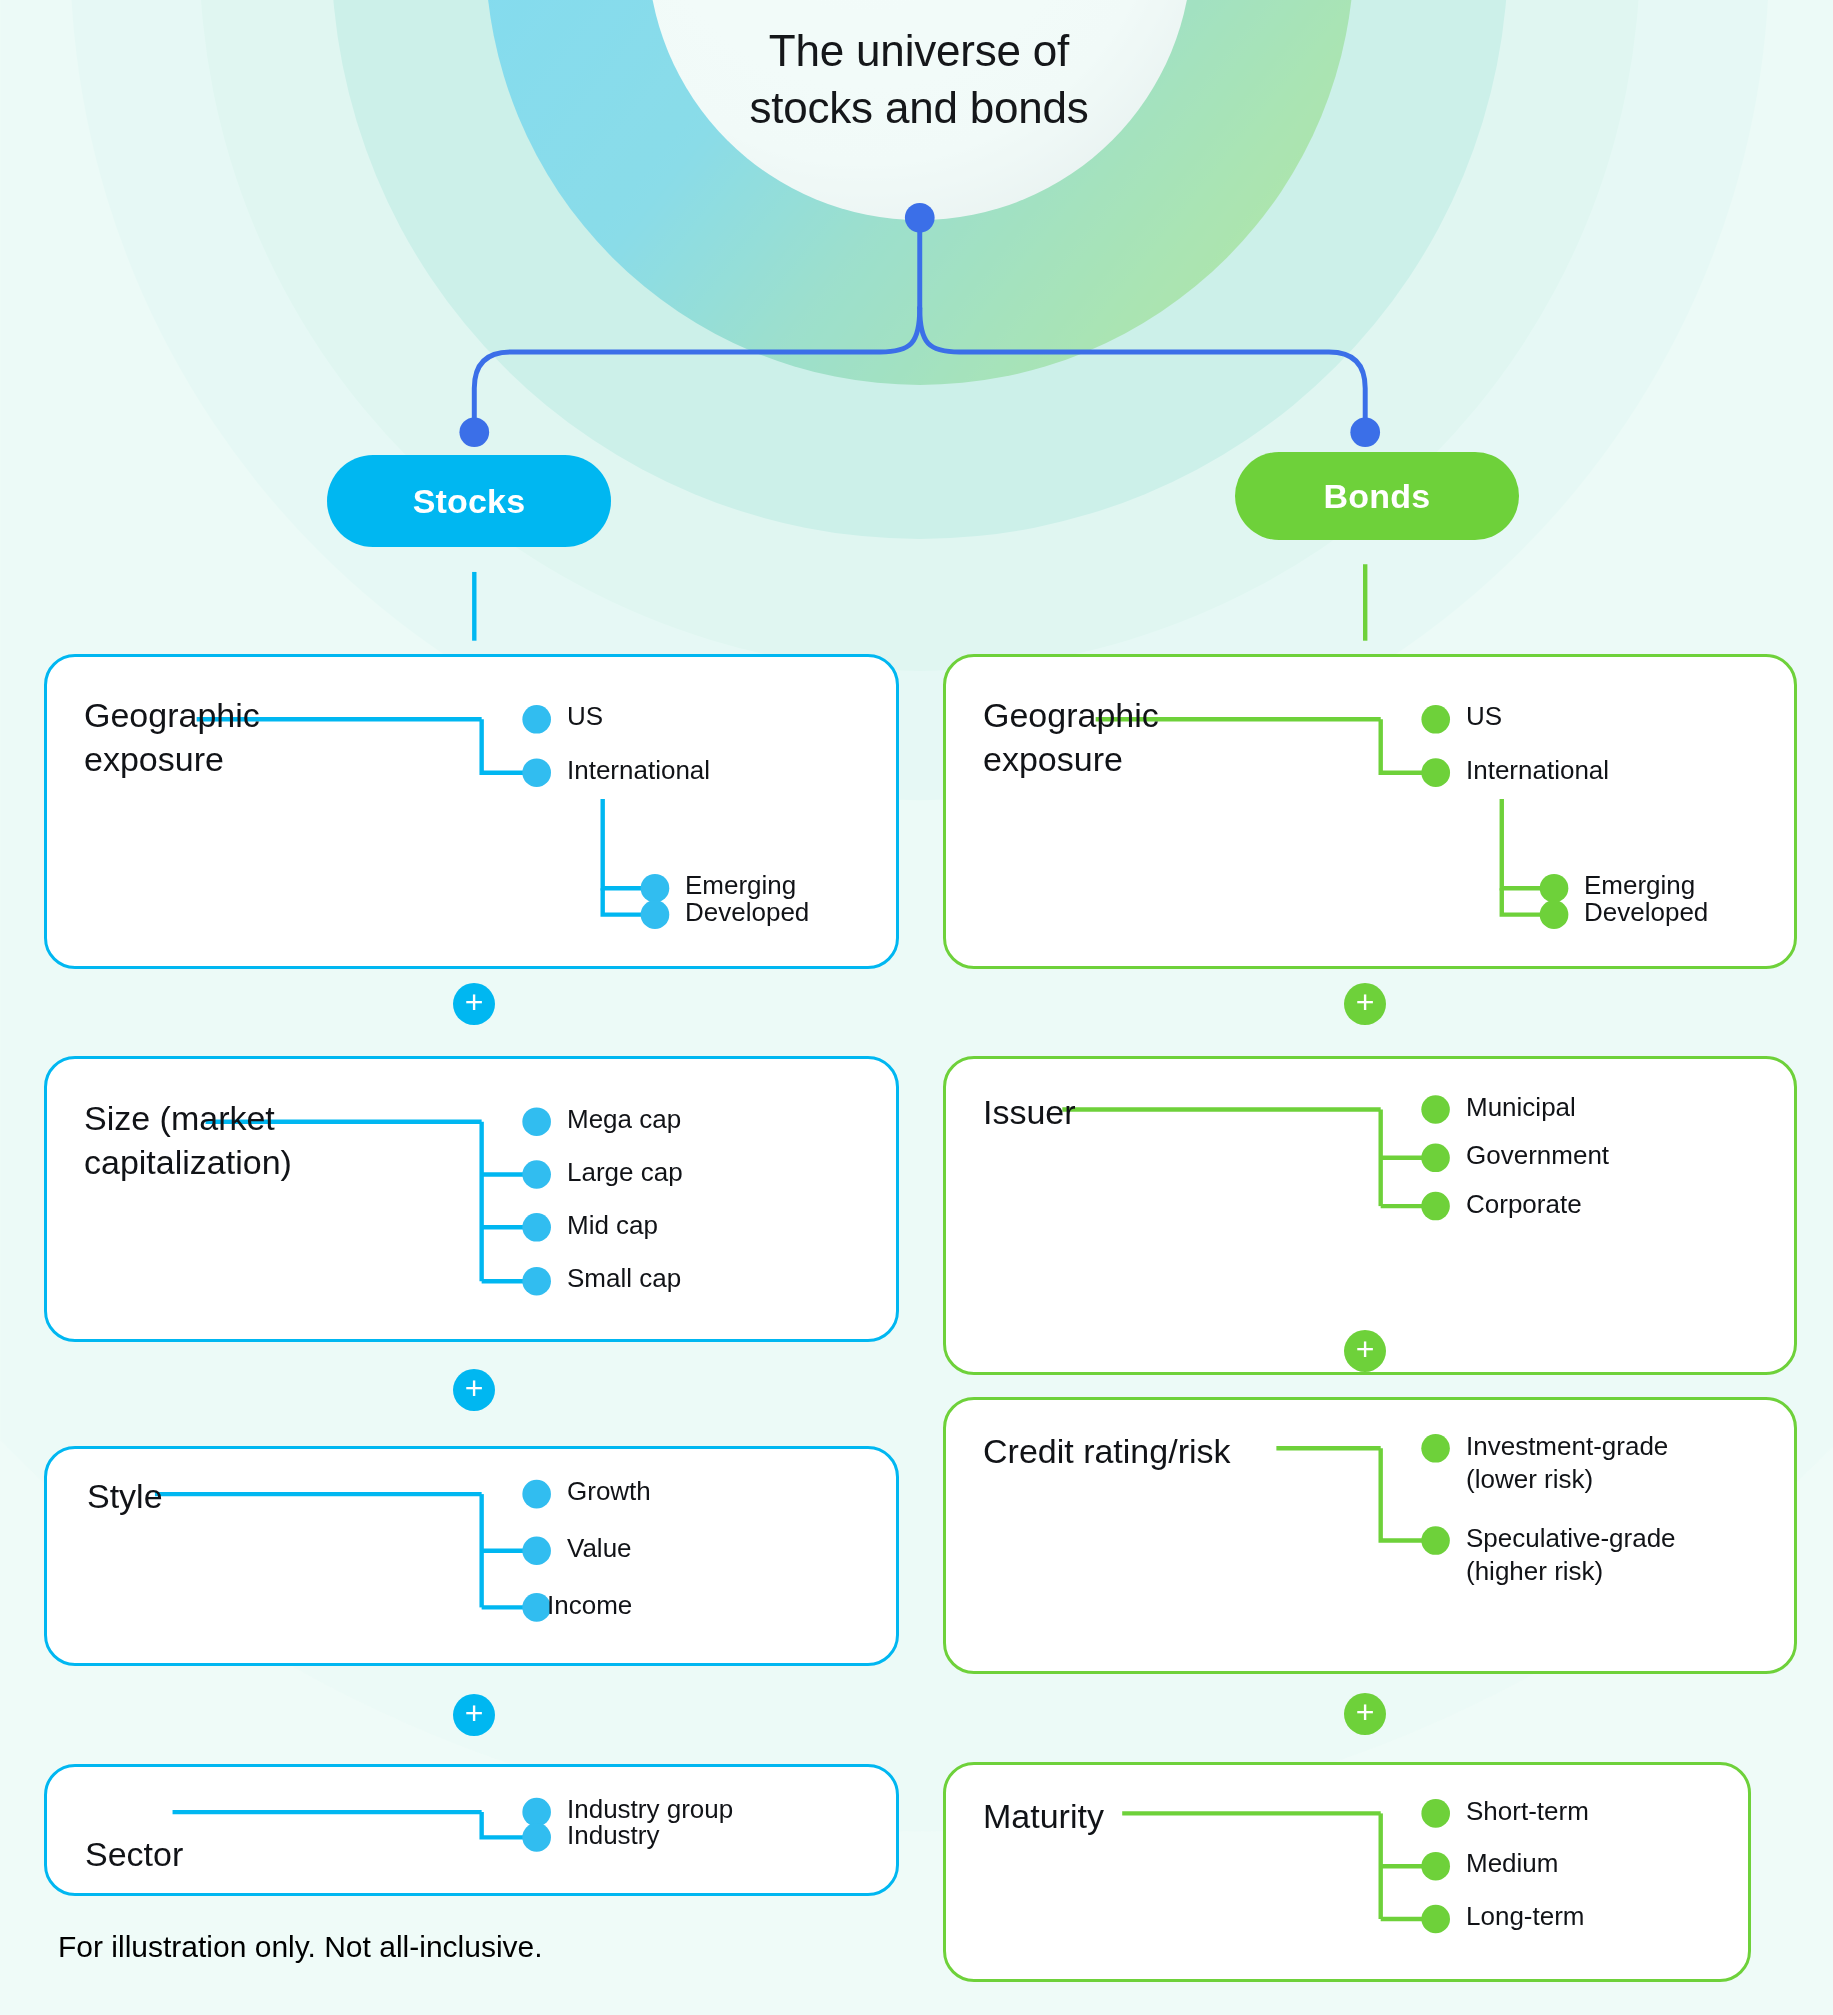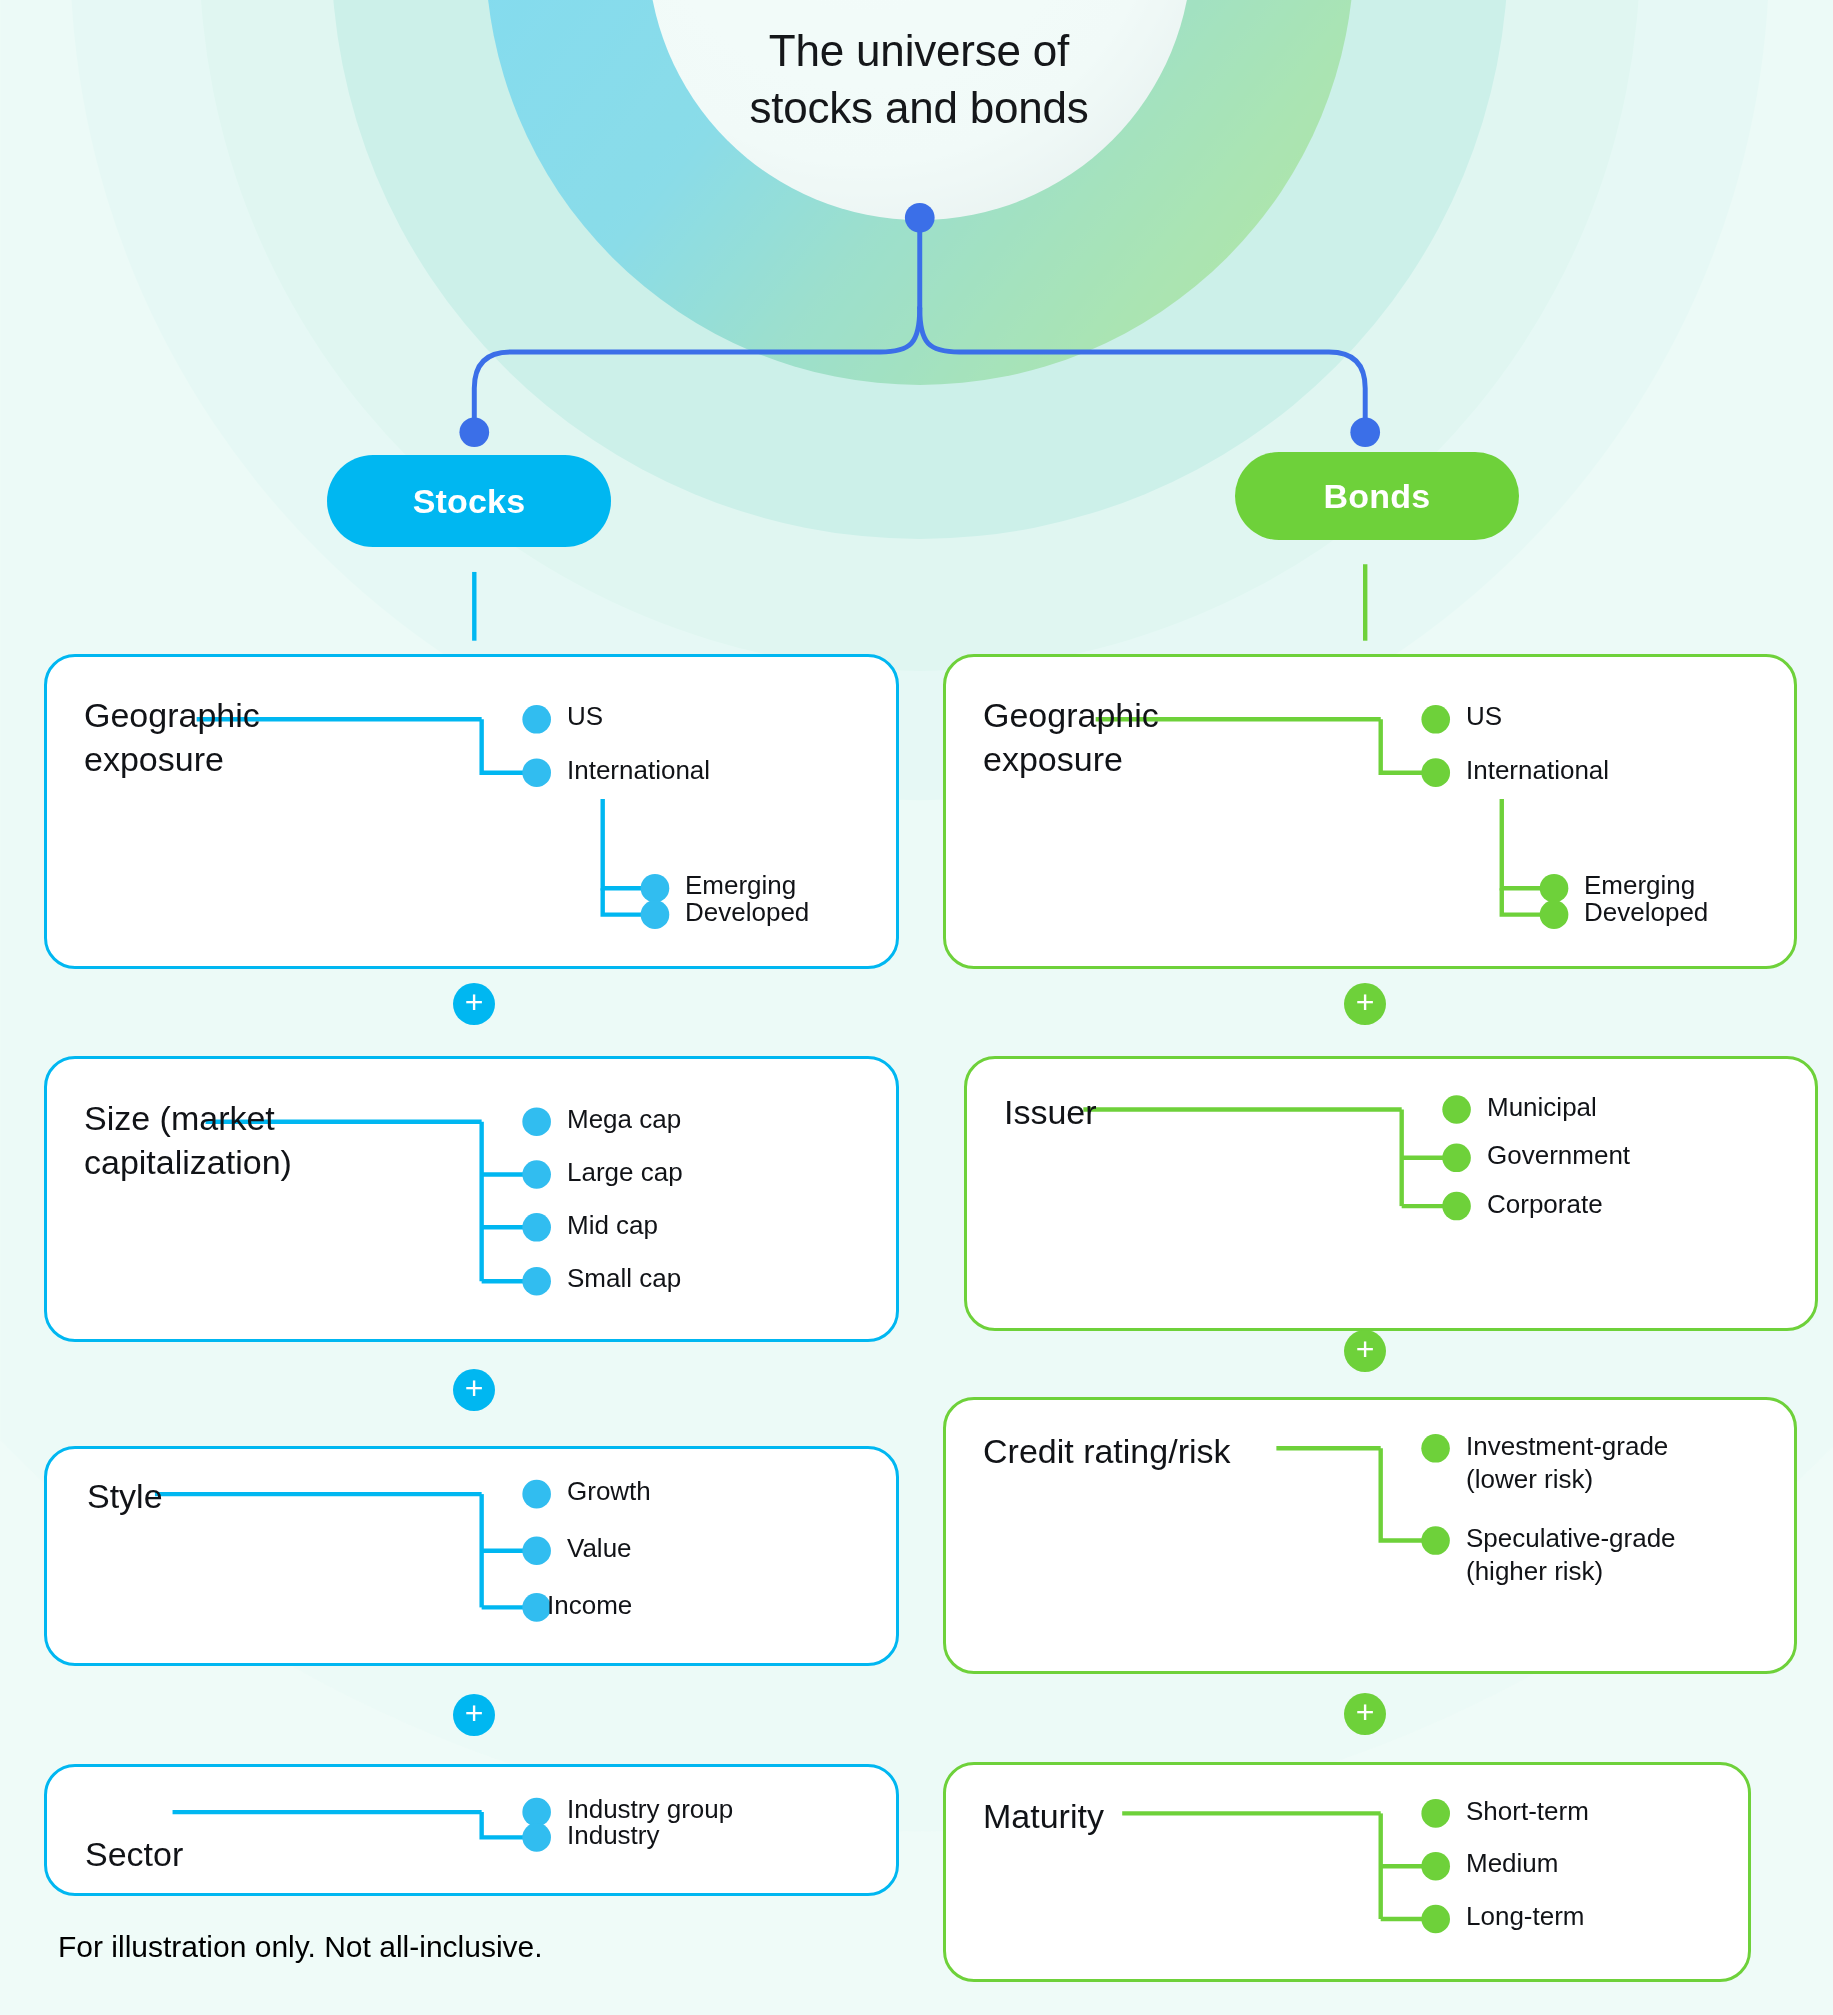--- a/index.html
+++ b/index.html
@@ -265,21 +265,21 @@
       <div class="leaf" style="left:520px; top:43px;">US</div>
       <div class="leaf" style="left:520px; top:97px;">International</div>
       <div class="leaf" style="left:638px; top:212px;">Emerging</div>
       <div class="leaf" style="left:638px; top:239px;">Developed</div>
     </div>
   </div>
   <div class="plus green" style="left:1344px; top:983px;">
     <span>+</span>
   </div>
 
-  <div class="card green" style="left:964px; top:1056px; width:854px; height:275px;">
+  <div class="card green" style="left:943px; top:1056px; width:854px; height:319px;">
     <div class="card-inner">
       <svg viewBox="0 0 1552 450" width="854" height="247" style="position:absolute;left:0;top:0;">
         <g fill="none" stroke="#6ed13a" stroke-width="8">
           <path d="M210,92 L790,92"></path>
           <path d="M790,92 L790,268"></path>
           <path d="M790,180 L870,180"></path>
           <path d="M790,268 L870,268"></path>
         </g>
         <circle cx="890" cy="92" r="26" fill="#6ed13a"></circle>
         <circle cx="890" cy="180" r="26" fill="#6ed13a"></circle>

